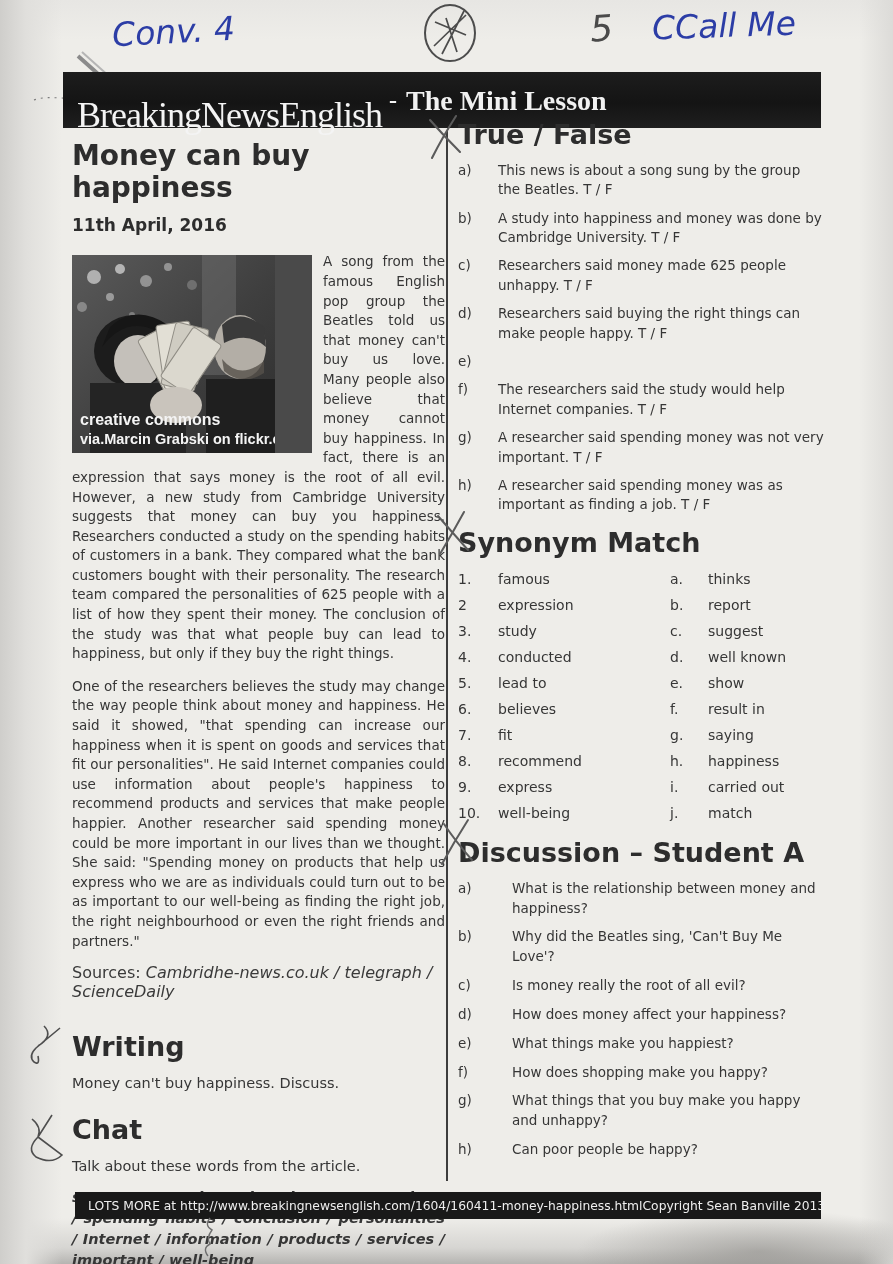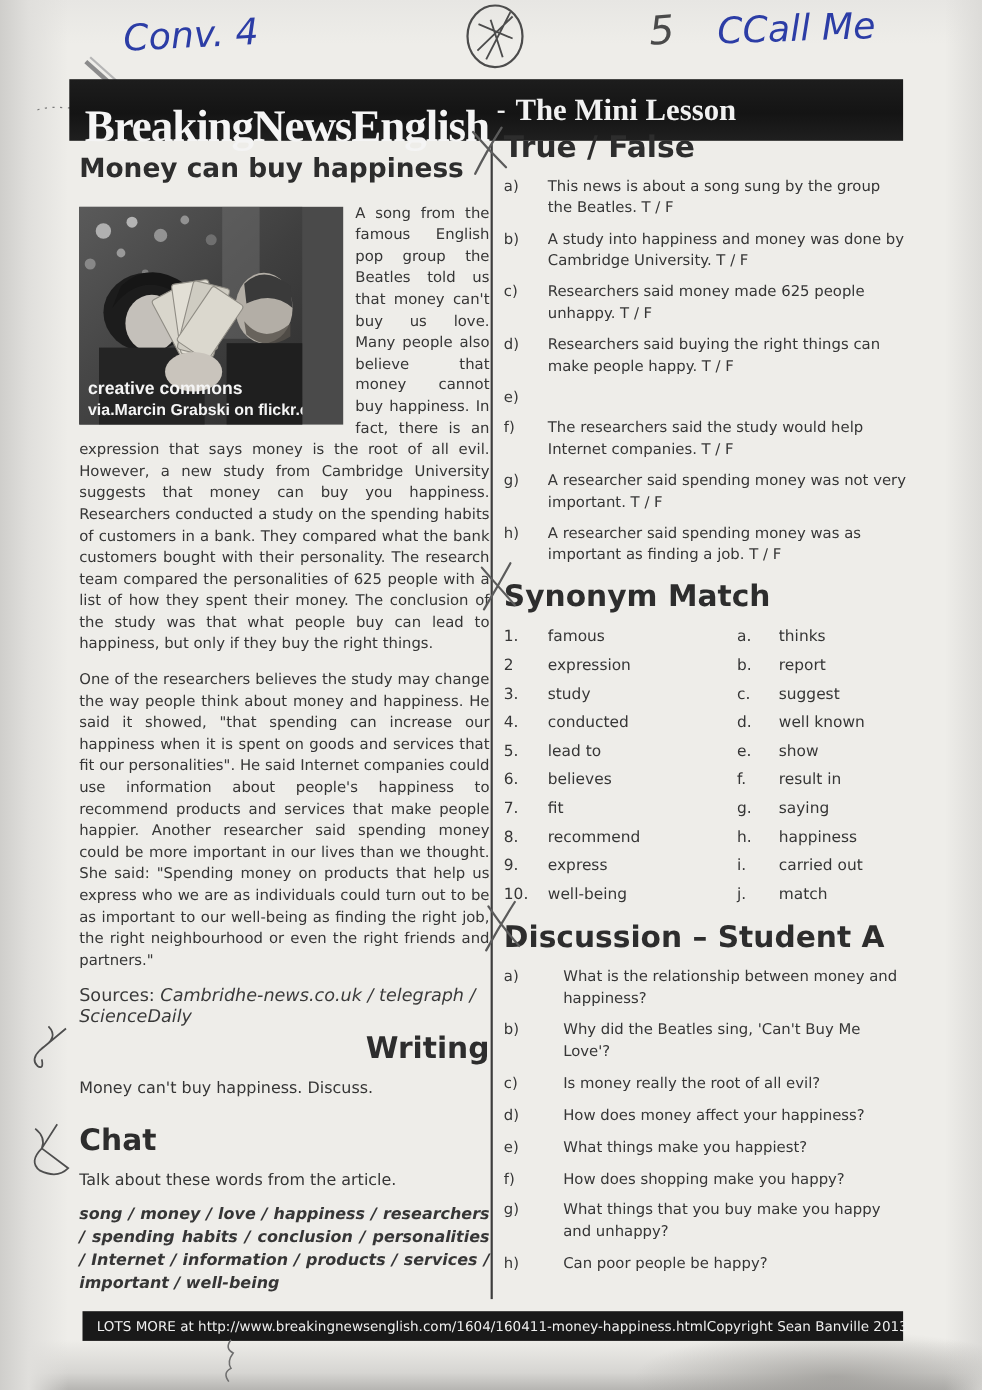--- a/index.html
+++ b/index.html
@@ -18,40 +18,40 @@
   .hand{position:absolute;font-style:italic;white-space:nowrap;}
   .hand-blue{color:#2c3da6;}
   .hand-pencil{color:#4a4a4a;}
   .mark{position:absolute;}
   
   .banner{
     position:absolute;left:63px;top:72px;width:758px;height:56px;
     background:linear-gradient(180deg,#1d1d1d,#141414 55%,#1f1f1f);
     display:flex;align-items:center;padding-left:14px;box-sizing:border-box;
   }
-  .banner .brand{font-family:"Liberation Serif","DejaVu Serif",serif;font-weight:bold;
-    font-size:41px;color:#f4f4f4;letter-spacing:-1px;line-height:1;margin-top:29px;}
+  .banner .brand{font-family:"Liberation Serif","DejaVu Serif",serif;font-weight:normal;
+    font-size:36px;color:#f4f4f4;letter-spacing:-1px;line-height:1;margin-top:29px;}
   .banner .dash{font-family:"Liberation Serif",serif;font-weight:bold;font-size:24px;color:#f4f4f4;margin:0 9px 0 7px;}
   .banner .subtitle{font-family:"Liberation Serif","DejaVu Serif",serif;font-weight:bold;
     font-size:28px;color:#f1f1f1;padding-top:2px;}
   
   .divider{position:absolute;left:446px;top:131px;width:2px;height:1050px;background:#3d3d3d;}
   .col-left{position:absolute;left:72px;top:140px;width:373px;}
   .col-right{position:absolute;left:458px;top:120px;width:367px;}
-  .a-title{font-size:24px;font-weight:bold;color:#2d2d2d;line-height:1.15;}
+  .a-title{font-size:28px;font-weight:bold;color:#2d2d2d;line-height:1.15;}
   .a-date{font-size:17px;font-weight:bold;color:#2d2d2d;margin-top:11px;}
   .article{margin-top:17px;font-size:13.5px;line-height:19.6px;text-align:justify;color:#363636;}
   .article p{margin:0;}
   .article p + p{margin-top:13px;}
   .photo{float:left;width:240px;height:198px;margin:3px 11px 2px 0;background:#4a4a4a;position:relative;}
   .photo svg{display:block;}
   .sources{margin-top:12px;font-size:16px;color:#3a3a3a;}
   .sources .src-val{font-style:italic;}
   .sec-h{position:relative;font-size:27px;font-weight:bold;color:#2d2d2d;line-height:1.1;}
-  .lh-writing{margin-top:6px;text-align:right;}
+  .lh-writing{margin-top:31px;}
   .lh-chat{margin-top:24px;}
   .prompt{margin-top:13px;font-size:14.5px;color:#363636;}
   .chat-words{margin-top:13px;font-size:14.5px;line-height:21px;font-weight:bold;font-style:italic;
     color:#363636;text-align:justify;}
   
   .qlist{margin-top:11px;}
   .qrow{display:grid;grid-template-columns:40px 1fr;font-size:13.5px;line-height:19.4px;
     color:#363636;margin-bottom:9px;}
   .dlist{margin-top:11px;}
   .drow{display:grid;grid-template-columns:54px 1fr;font-size:13.5px;line-height:19.4px;
@@ -98,20 +98,21 @@
   <div class="banner">
     <span class="brand">BreakingNewsEnglish</span>
     <span class="dash">-</span>
     <span class="subtitle">The Mini Lesson</span>
   </div>
 
   <div class="divider"></div>
 
   <div class="col-left">
     <div class="a-title">Money can buy happiness</div>
+    <div class="a-date">11th April, 2016</div>
 
     <div class="article">
       <div class="photo">
         <svg width="203" height="198" viewBox="0 0 203 198">
           <rect width="203" height="198" fill="#4e4e4e"></rect>
           <rect width="203" height="198" fill="url(#pg)"></rect>
           <defs>
             <linearGradient id="pg" x1="0" y1="0" x2="1" y2="1">
               <stop offset="0" stop-color="#5a5a5a"></stop>
                 <stop offset="0.55" stop-color="#3f3f3f"></stop>

